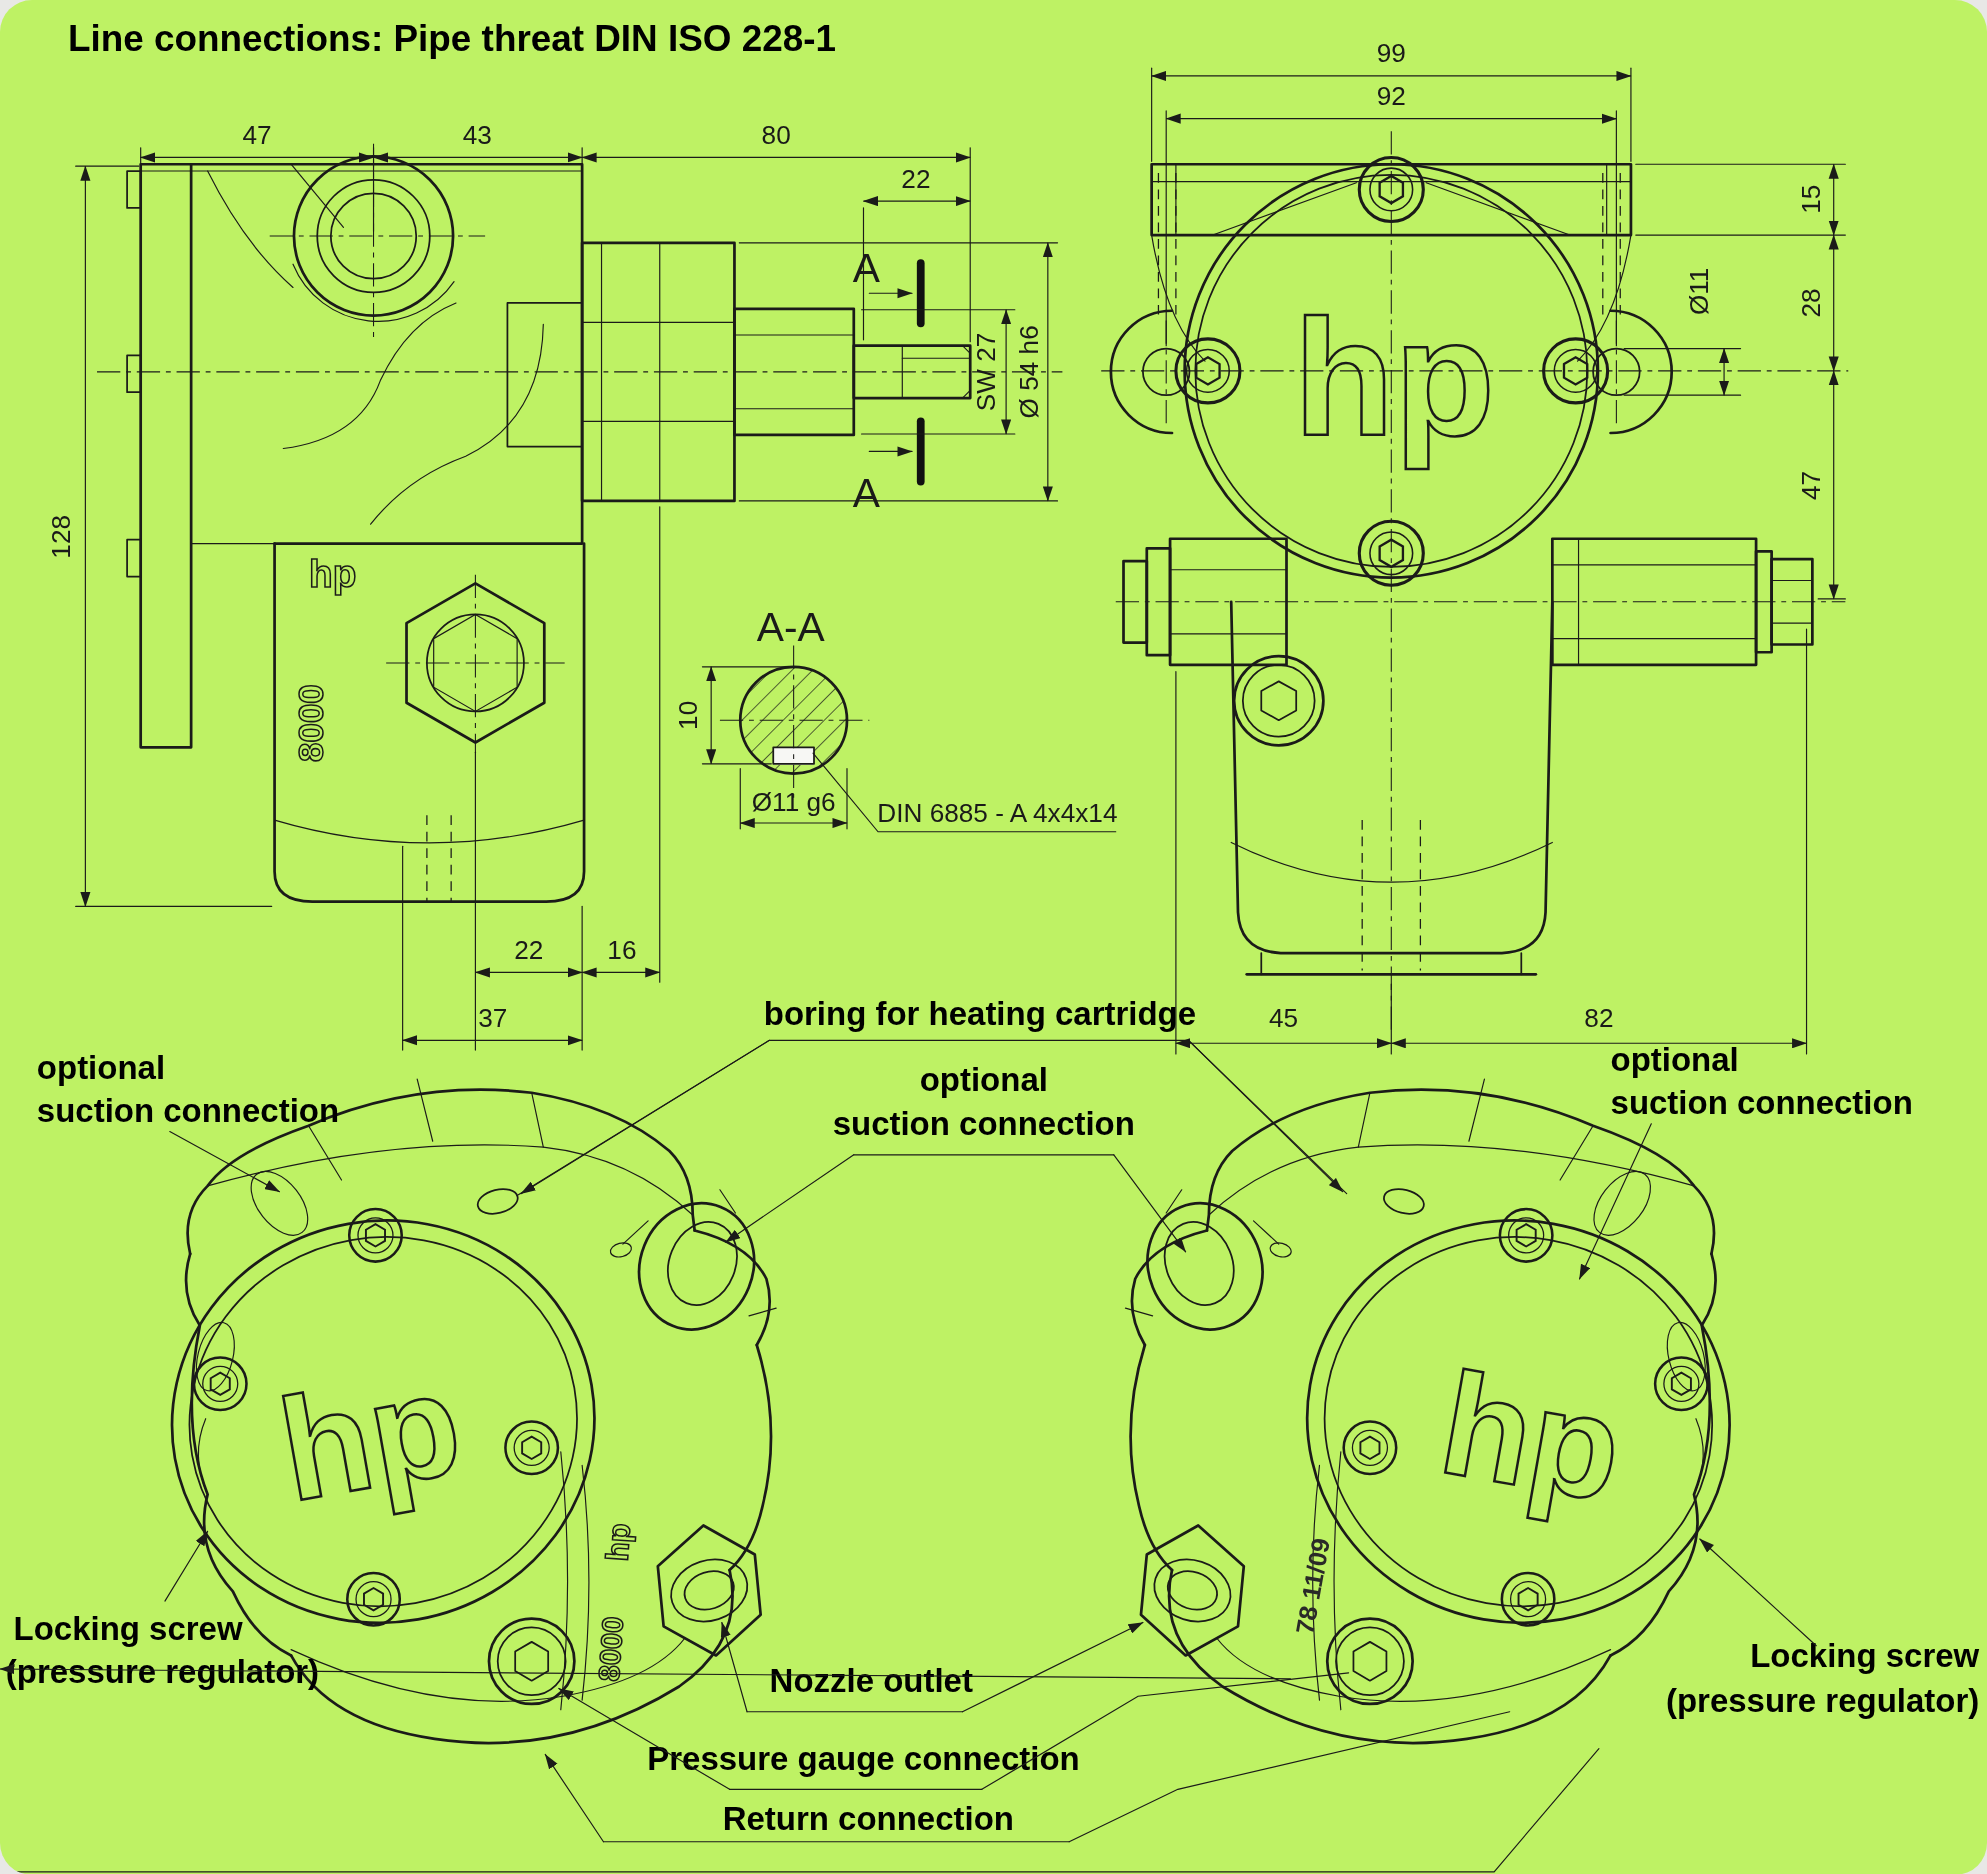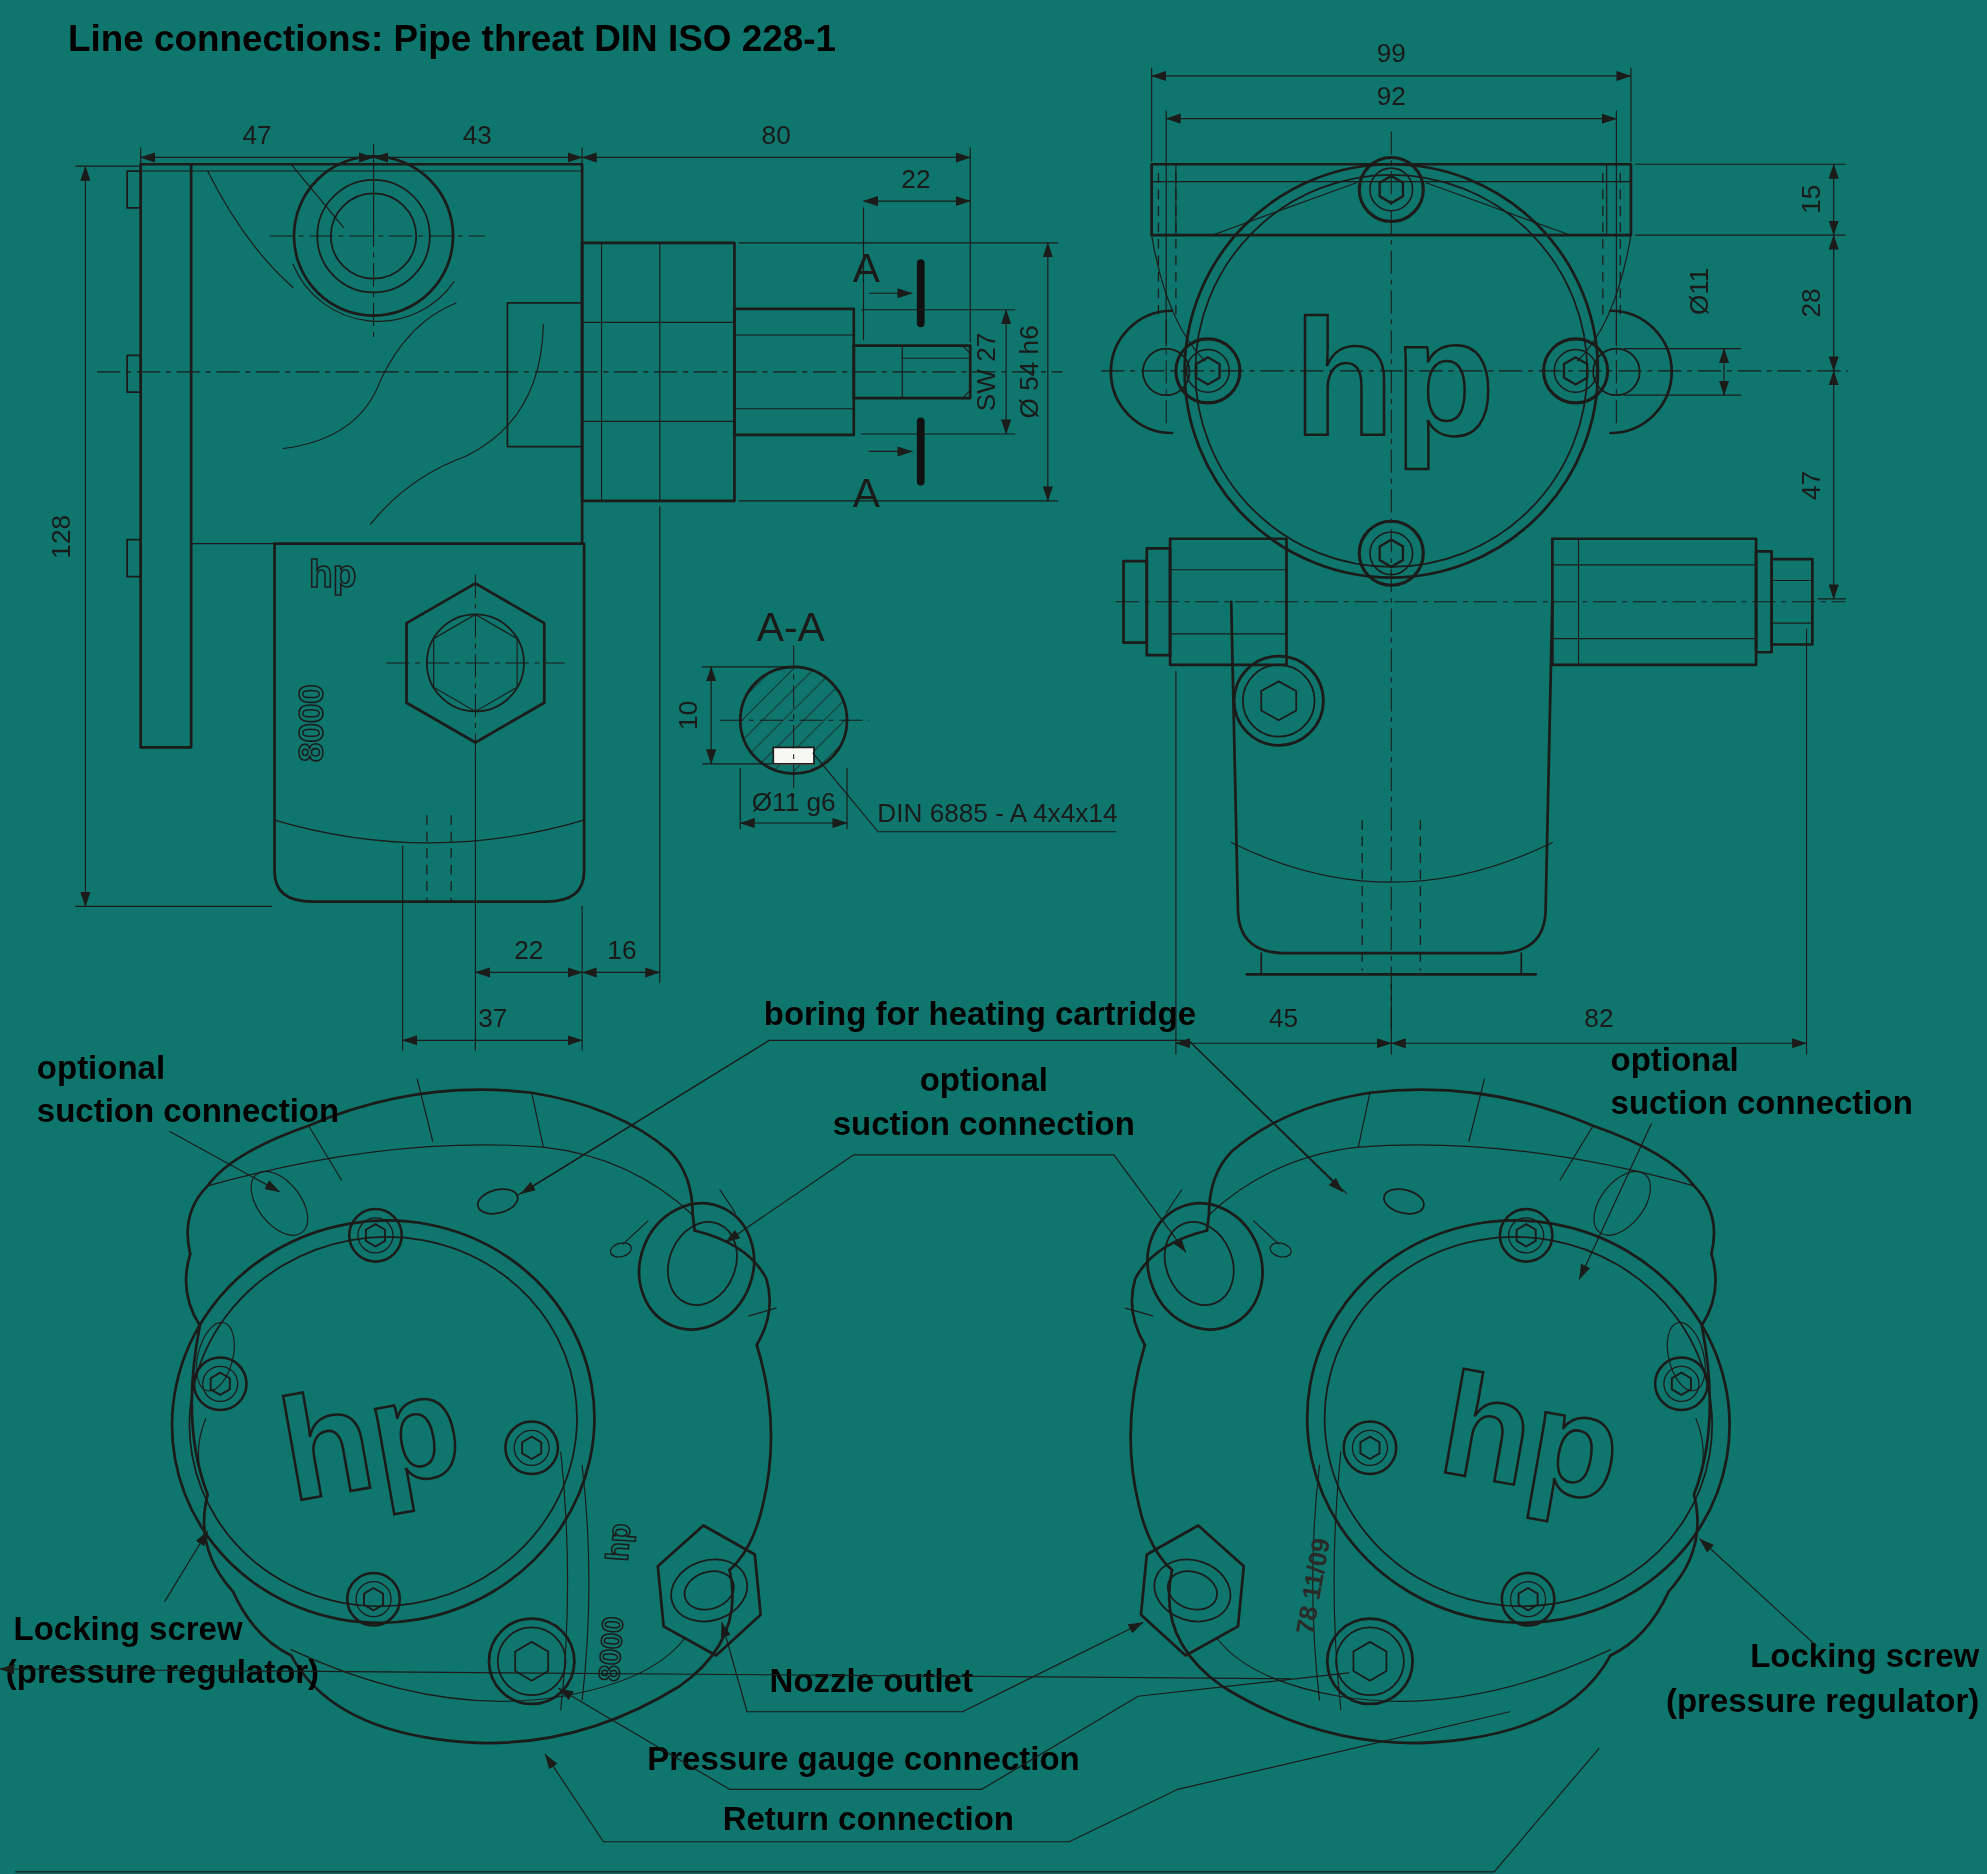--- a/index.html
+++ b/index.html
@@ -1,17 +1,17 @@
 <!DOCTYPE html>
 <html><head>
 <meta charset="utf-8">
 <style>
   html,body{margin:0;padding:0;background:#e8e8e6;}
-  #stage{position:relative;width:1987px;height:1875px;background:#0f766e;overflow:hidden;
-         font-family:"Liberation Sans",sans-serif;}
+  #stage{position:relative;width:1987px;height:1875px;background:#bef264;overflow:hidden;
+         font-family:"Liberation Sans",sans-serif;border-radius:32px;}
   svg{position:absolute;left:0;top:0;}
   
   .ol{fill:none;stroke:#1b1b19;stroke-width:2.8;stroke-linecap:round;stroke-linejoin:round}
   .ml{fill:none;stroke:#1b1b19;stroke-width:1.8;stroke-linecap:round;stroke-linejoin:round}
   .tl{fill:none;stroke:#1b1b19;stroke-width:1.2;stroke-linecap:round}
   .cl{fill:none;stroke:#1b1b19;stroke-width:1.1;stroke-dasharray:24 6 5 6}
   .hdl{fill:none;stroke:#1b1b19;stroke-width:1.3;stroke-dasharray:10 7}
   .dim{fill:none;stroke:#1b1b19;stroke-width:1.2}
   .sec{fill:none;stroke:#111;stroke-width:8;stroke-linecap:round}
   

